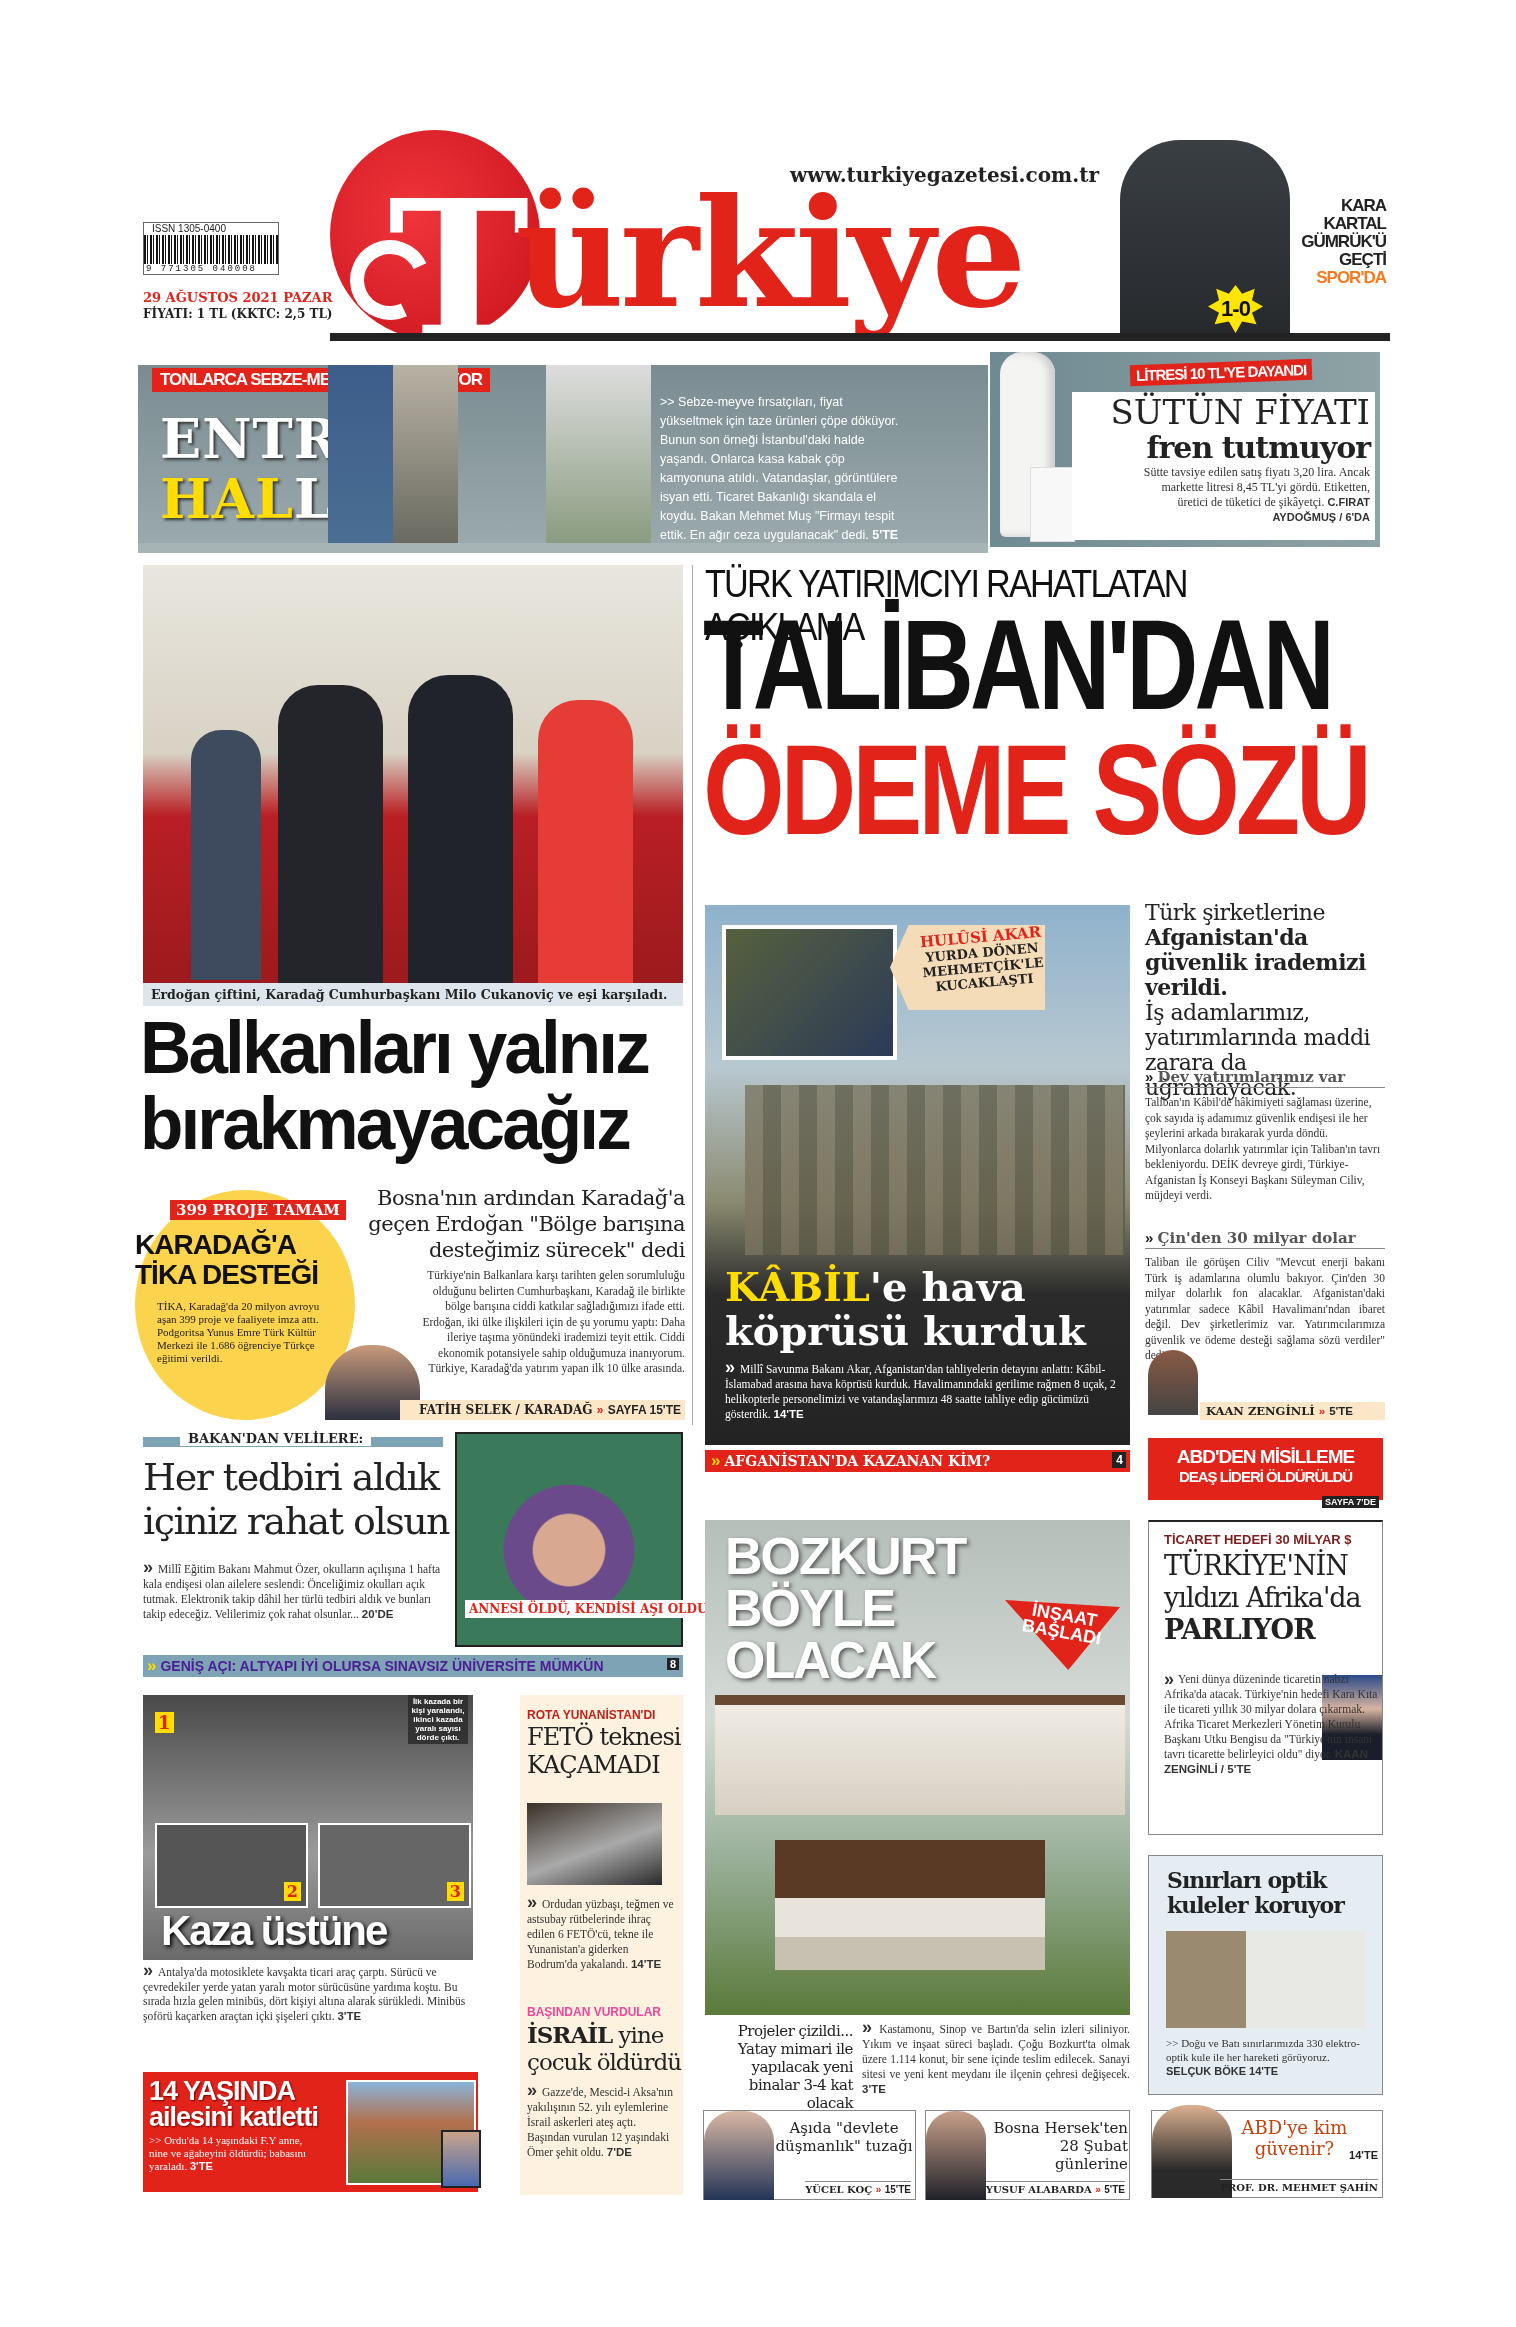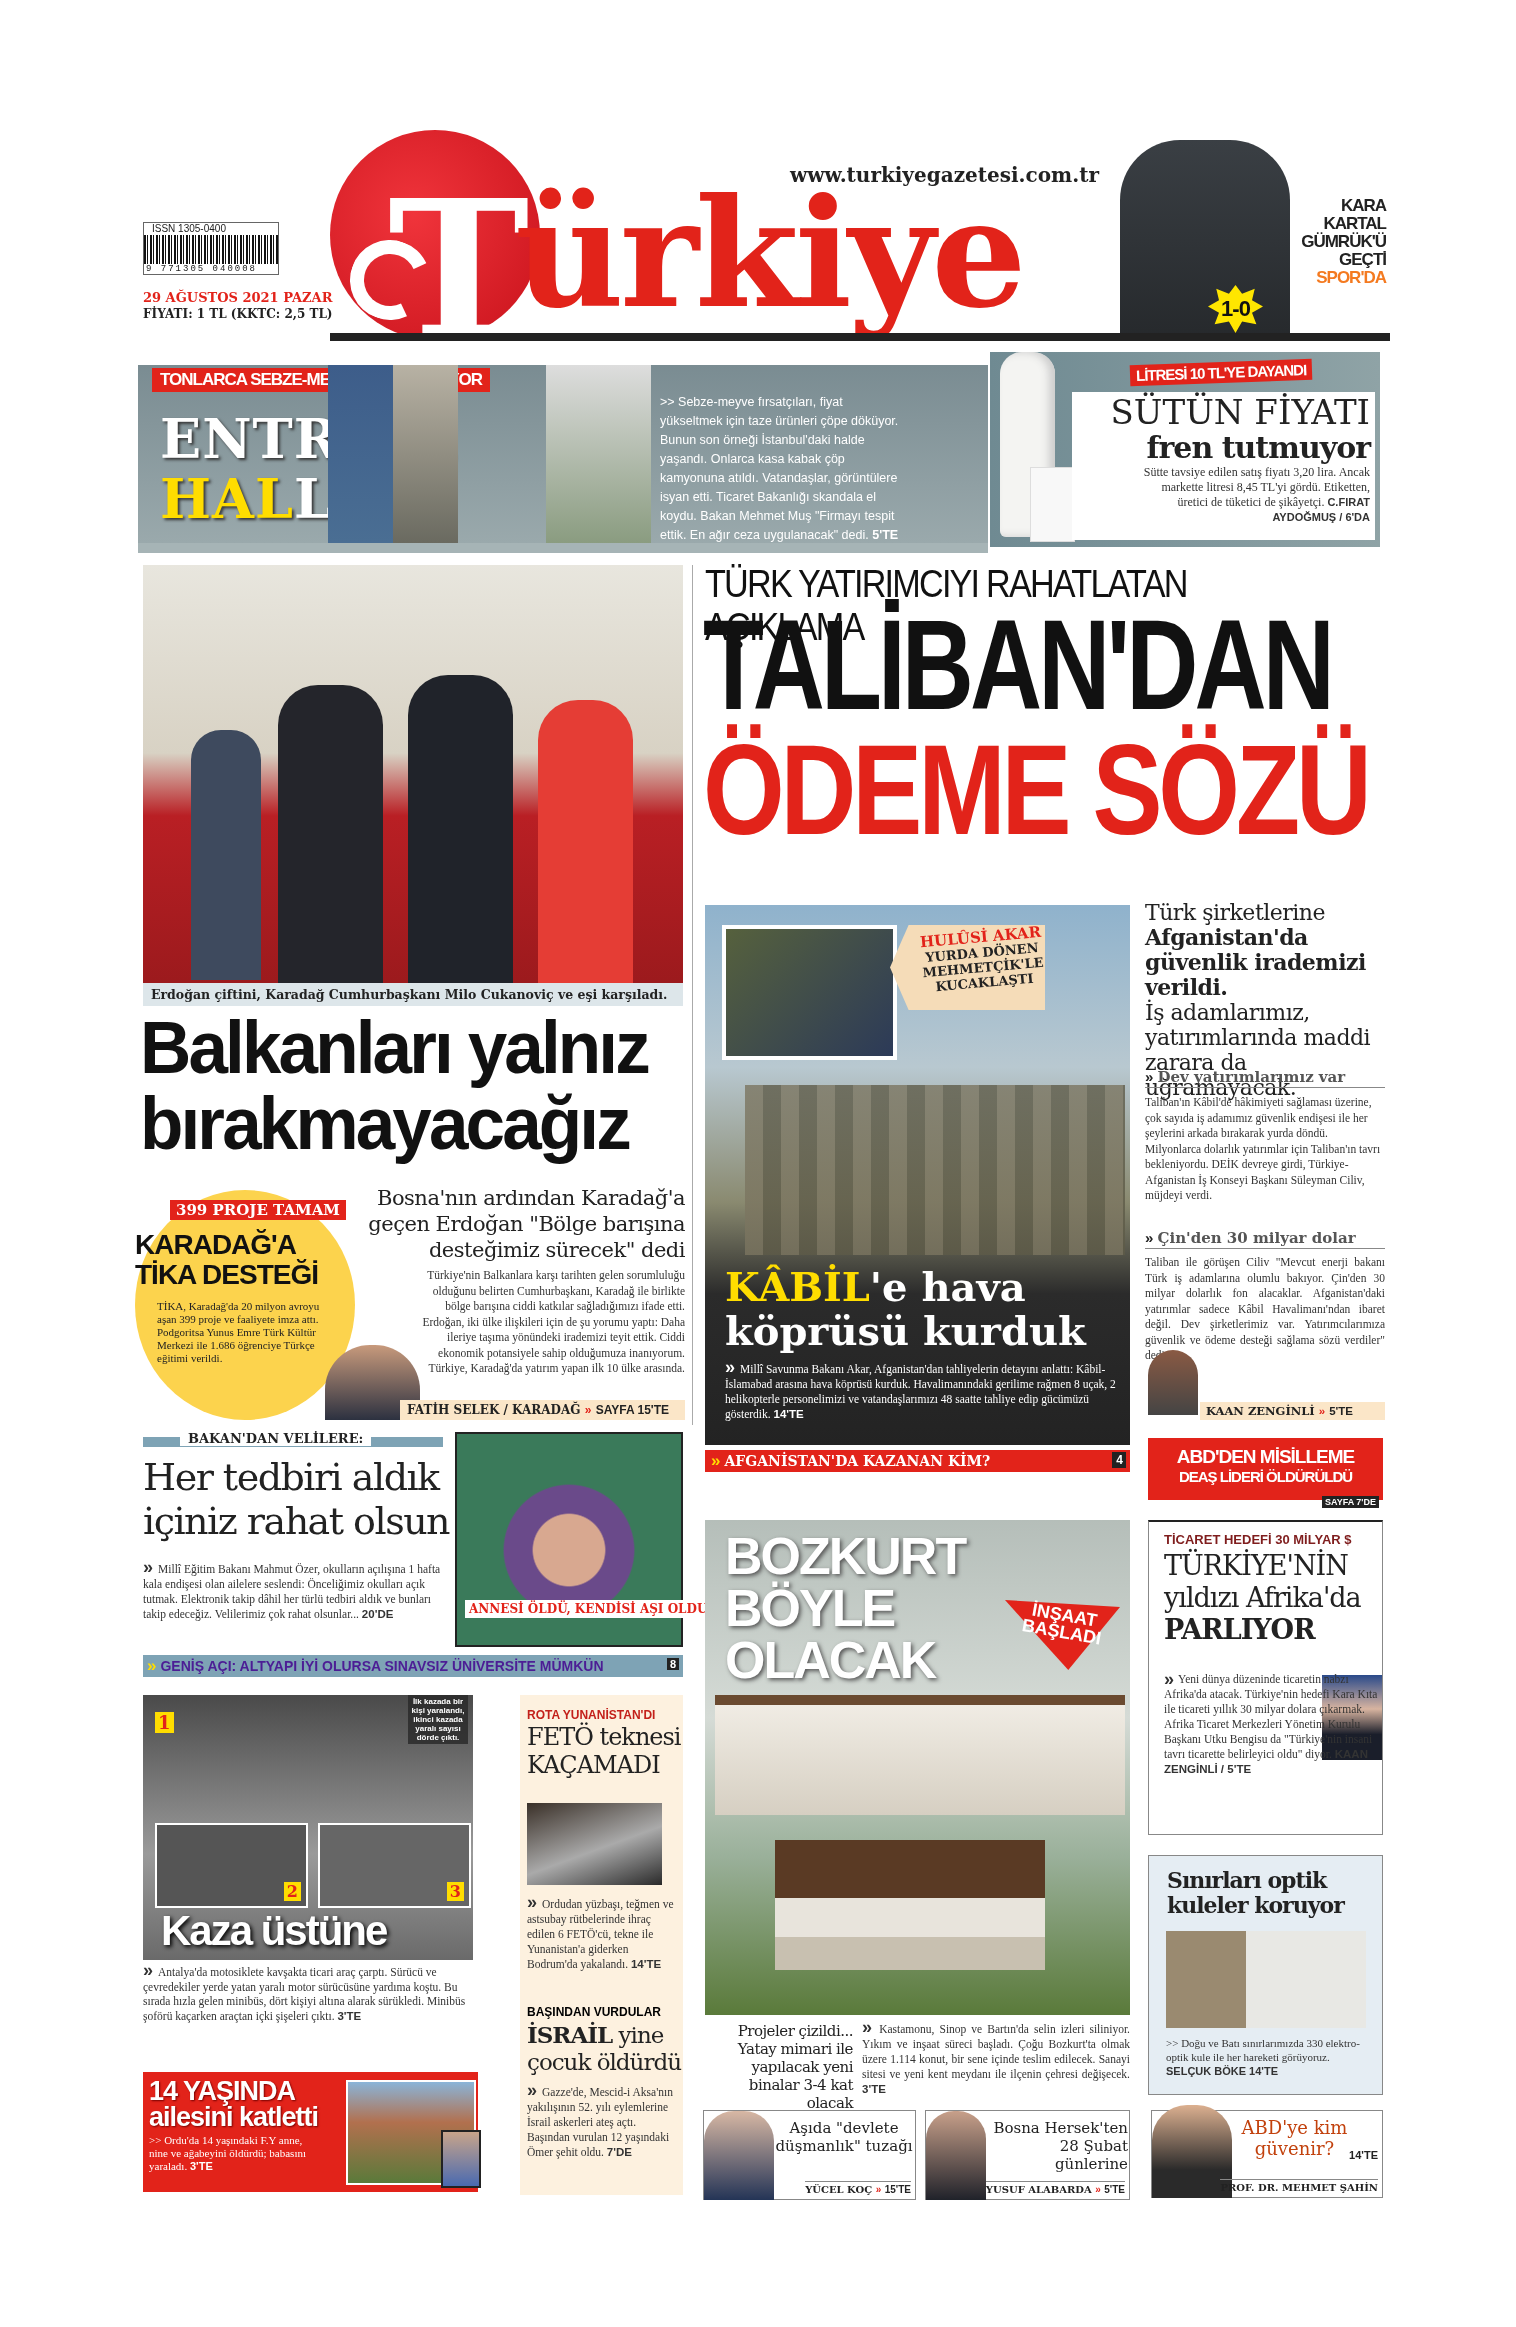--- a/index.html
+++ b/index.html
@@ -85,21 +85,21 @@
   <div class="cond" style="position:absolute;left:0;width:220px;top:40px;font-size:28px;line-height:30px;color:#111">
     <div>KARADAĞ'A</div>
       <div>TİKA DESTEĞİ</div>
   </div>
   <div style="position:absolute;left:22px;width:176px;top:110px;font:11px/13px 'Liberation Serif',serif;color:#222">TİKA, Karadağ'da 20 milyon avroyu aşan 399 proje ve faaliyete imza attı. Podgoritsa Yunus Emre Türk Kültür Merkezi ile 1.686 öğrenciye Türkçe eğitimi verildi.</div>
 </div>
 
 <div class="abs" style="left:360px;top:1185px;width:325px;text-align:right;font:21px/26px 'DejaVu Serif',serif;color:#222;letter-spacing:-0.5px">Bosna'nın ardından Karadağ'a geçen Erdoğan "Bölge barışına desteğimiz sürecek" dedi</div>
 <div class="abs" style="left:420px;top:1268px;width:265px;text-align:right;font:11.5px/15.5px 'Liberation Serif',serif;color:#333">Türkiye'nin Balkanlara karşı tarihten gelen sorumluluğu olduğunu belirten Cumhurbaşkanı, Karadağ ile birlikte bölge barışına ciddi katkılar sağladığımızı ifade etti. Erdoğan, iki ülke ilişkileri için de şu yorumu yaptı: Daha ileriye taşıma yönündeki irademizi teyit ettik. Ciddi ekonomik potansiyele sahip olduğumuza inanıyorum. Türkiye, Karadağ'da yatırım yapan ilk 10 ülke arasında.</div>
 <div class="abs photo" style="left:325px;top:1345px;width:95px;height:75px;border-radius:45px 45px 0 0;background:linear-gradient(180deg,#c89a7c,#2c3140)"></div>
-<div class="abs" style="left:400px;top:1400px;width:285px;height:20px;background:#fbe6c8;text-align:right;font:bold 12px/20px 'DejaVu Serif',serif;padding-right:16px">
+<div class="abs" style="left:400px;top:1400px;width:285px;height:20px;background:#fbe6c8;text-align:right;font:bold 12px/20px 'DejaVu Serif',serif;padding-right:4px">
   <span>FATİH SELEK  / KARADAĞ</span>
   <span class="chev red">»</span>
   <span class="cond" style="letter-spacing:0">SAYFA 15'TE</span>
 </div>
 
 <div class="abs" style="left:692px;top:565px;width:1px;height:860px;background:#aaa"></div>
 
 <div class="abs" style="left:705px;top:563px;width:680px;font:38px 'Liberation Sans',sans-serif;color:#111;letter-spacing:-2px;transform:scaleX(0.9);transform-origin:left">TÜRK YATIRIMCIYI RAHATLATAN AÇIKLAMA</div>
 <div class="abs cond" style="left:703px;top:600px;font-size:128px;line-height:130px;color:#111;letter-spacing:-5px;transform:scaleX(0.78);transform-origin:left">TALİBAN'DAN</div>
 <div class="abs cond red" style="left:703px;top:725px;font-size:128px;line-height:130px;letter-spacing:-5px;transform:scaleX(0.82);transform-origin:left">ÖDEME SÖZÜ</div>
@@ -184,21 +184,21 @@
 </div>
 
 <div class="abs" style="left:520px;top:1695px;width:163px;height:500px;background:#fdf1df"></div>
 <div class="abs" style="left:527px;top:1708px;color:#c3201a;font:bold 12px 'Liberation Sans',sans-serif">ROTA YUNANİSTAN'DI</div>
 <div class="abs" style="left:527px;top:1723px;font:24px/28px 'DejaVu Serif',serif;color:#222;letter-spacing:-1px">
     <div>FETÖ teknesi</div>
     <div>KAÇAMADI</div>
   </div>
 <div class="abs photo" style="left:527px;top:1803px;width:135px;height:82px;background:linear-gradient(160deg,#3a3028,#aaa 55%,#2a2a2a)"></div>
 <div class="abs" style="left:527px;top:1895px;width:150px;font:11.5px/15px 'Liberation Serif',serif;color:#333"><span class="chev" style="font-size:18px">» </span><span>Ordudan yüzbaşı, teğmen ve astsubay rütbelerinde ihraç edilen 6 FETÖ'cü, tekne ile Yunanistan'a giderken Bodrum'da yakalandı.</span> <b class="cond" style="letter-spacing:0">14'TE</b></div>
-<div class="abs" style="left:527px;top:2005px;color:#000000;font:bold 12px 'Liberation Sans',sans-serif">BAŞINDAN VURDULAR</div>
+<div class="abs" style="left:527px;top:2005px;color:#ec4899;font:bold 12px 'Liberation Sans',sans-serif">BAŞINDAN VURDULAR</div>
 <div class="abs" style="left:527px;top:2021px;font:23px/27px 'DejaVu Serif',serif;color:#222;letter-spacing:-1px">
     <div><b>İSRAİL</b><span> yine</span></div>
     <div>çocuk öldürdü</div>
   </div>
 <div class="abs" style="left:527px;top:2083px;width:150px;font:11.5px/15px 'Liberation Serif',serif;color:#333"><span class="chev" style="font-size:18px">» </span><span>Gazze'de, Mescid-i Aksa'nın yakılışının 52. yılı eylemlerine İsrail askerleri ateş açtı. Başından vurulan 12 yaşındaki Ömer şehit oldu.</span> <b class="cond" style="letter-spacing:0">7'DE</b></div>
 
 <div class="abs" style="left:705px;top:1520px;width:425px;height:495px;background:linear-gradient(180deg,#b5beb9 0%,#d5dbd6 40%,#9ab09a 68%,#5a7a3a 100%)">
   <div class="cond" style="position:absolute;left:20px;top:10px;font-size:52px;line-height:52px;color:#fff;text-shadow:2px 2px 4px #555;letter-spacing:-2px">
       <div>BOZKURT BÖYLE</div>
       <div>OLACAK</div>

